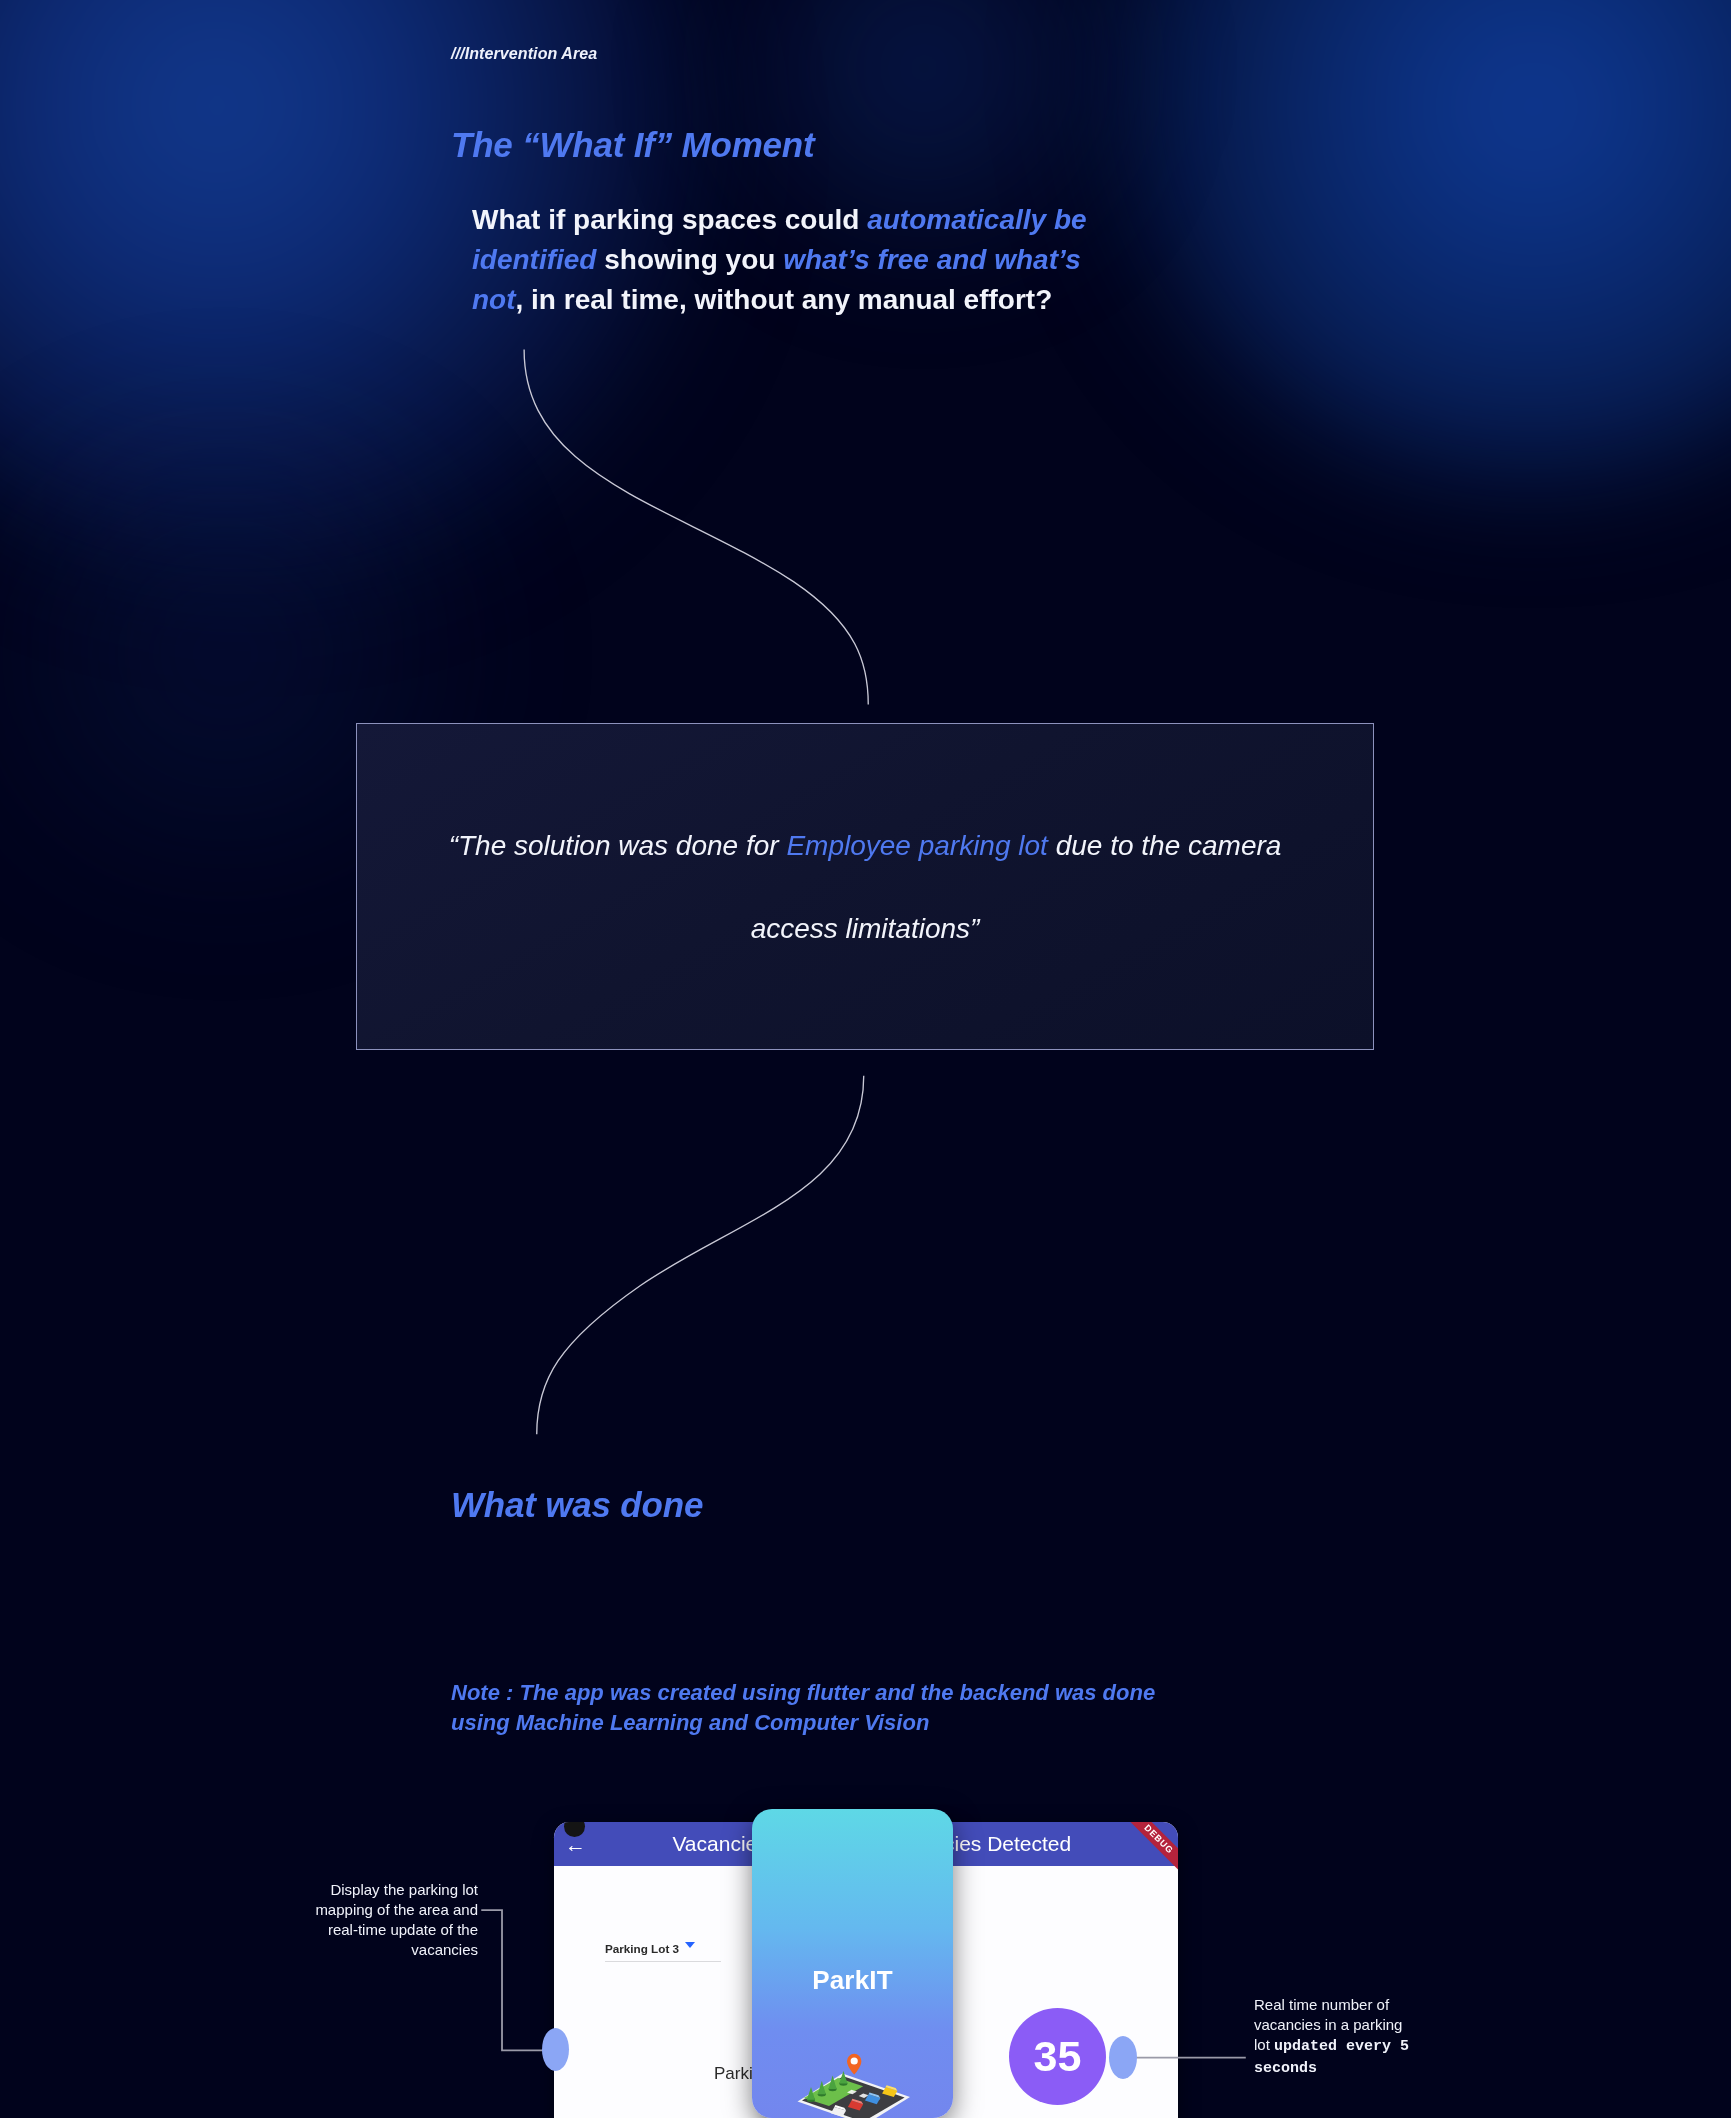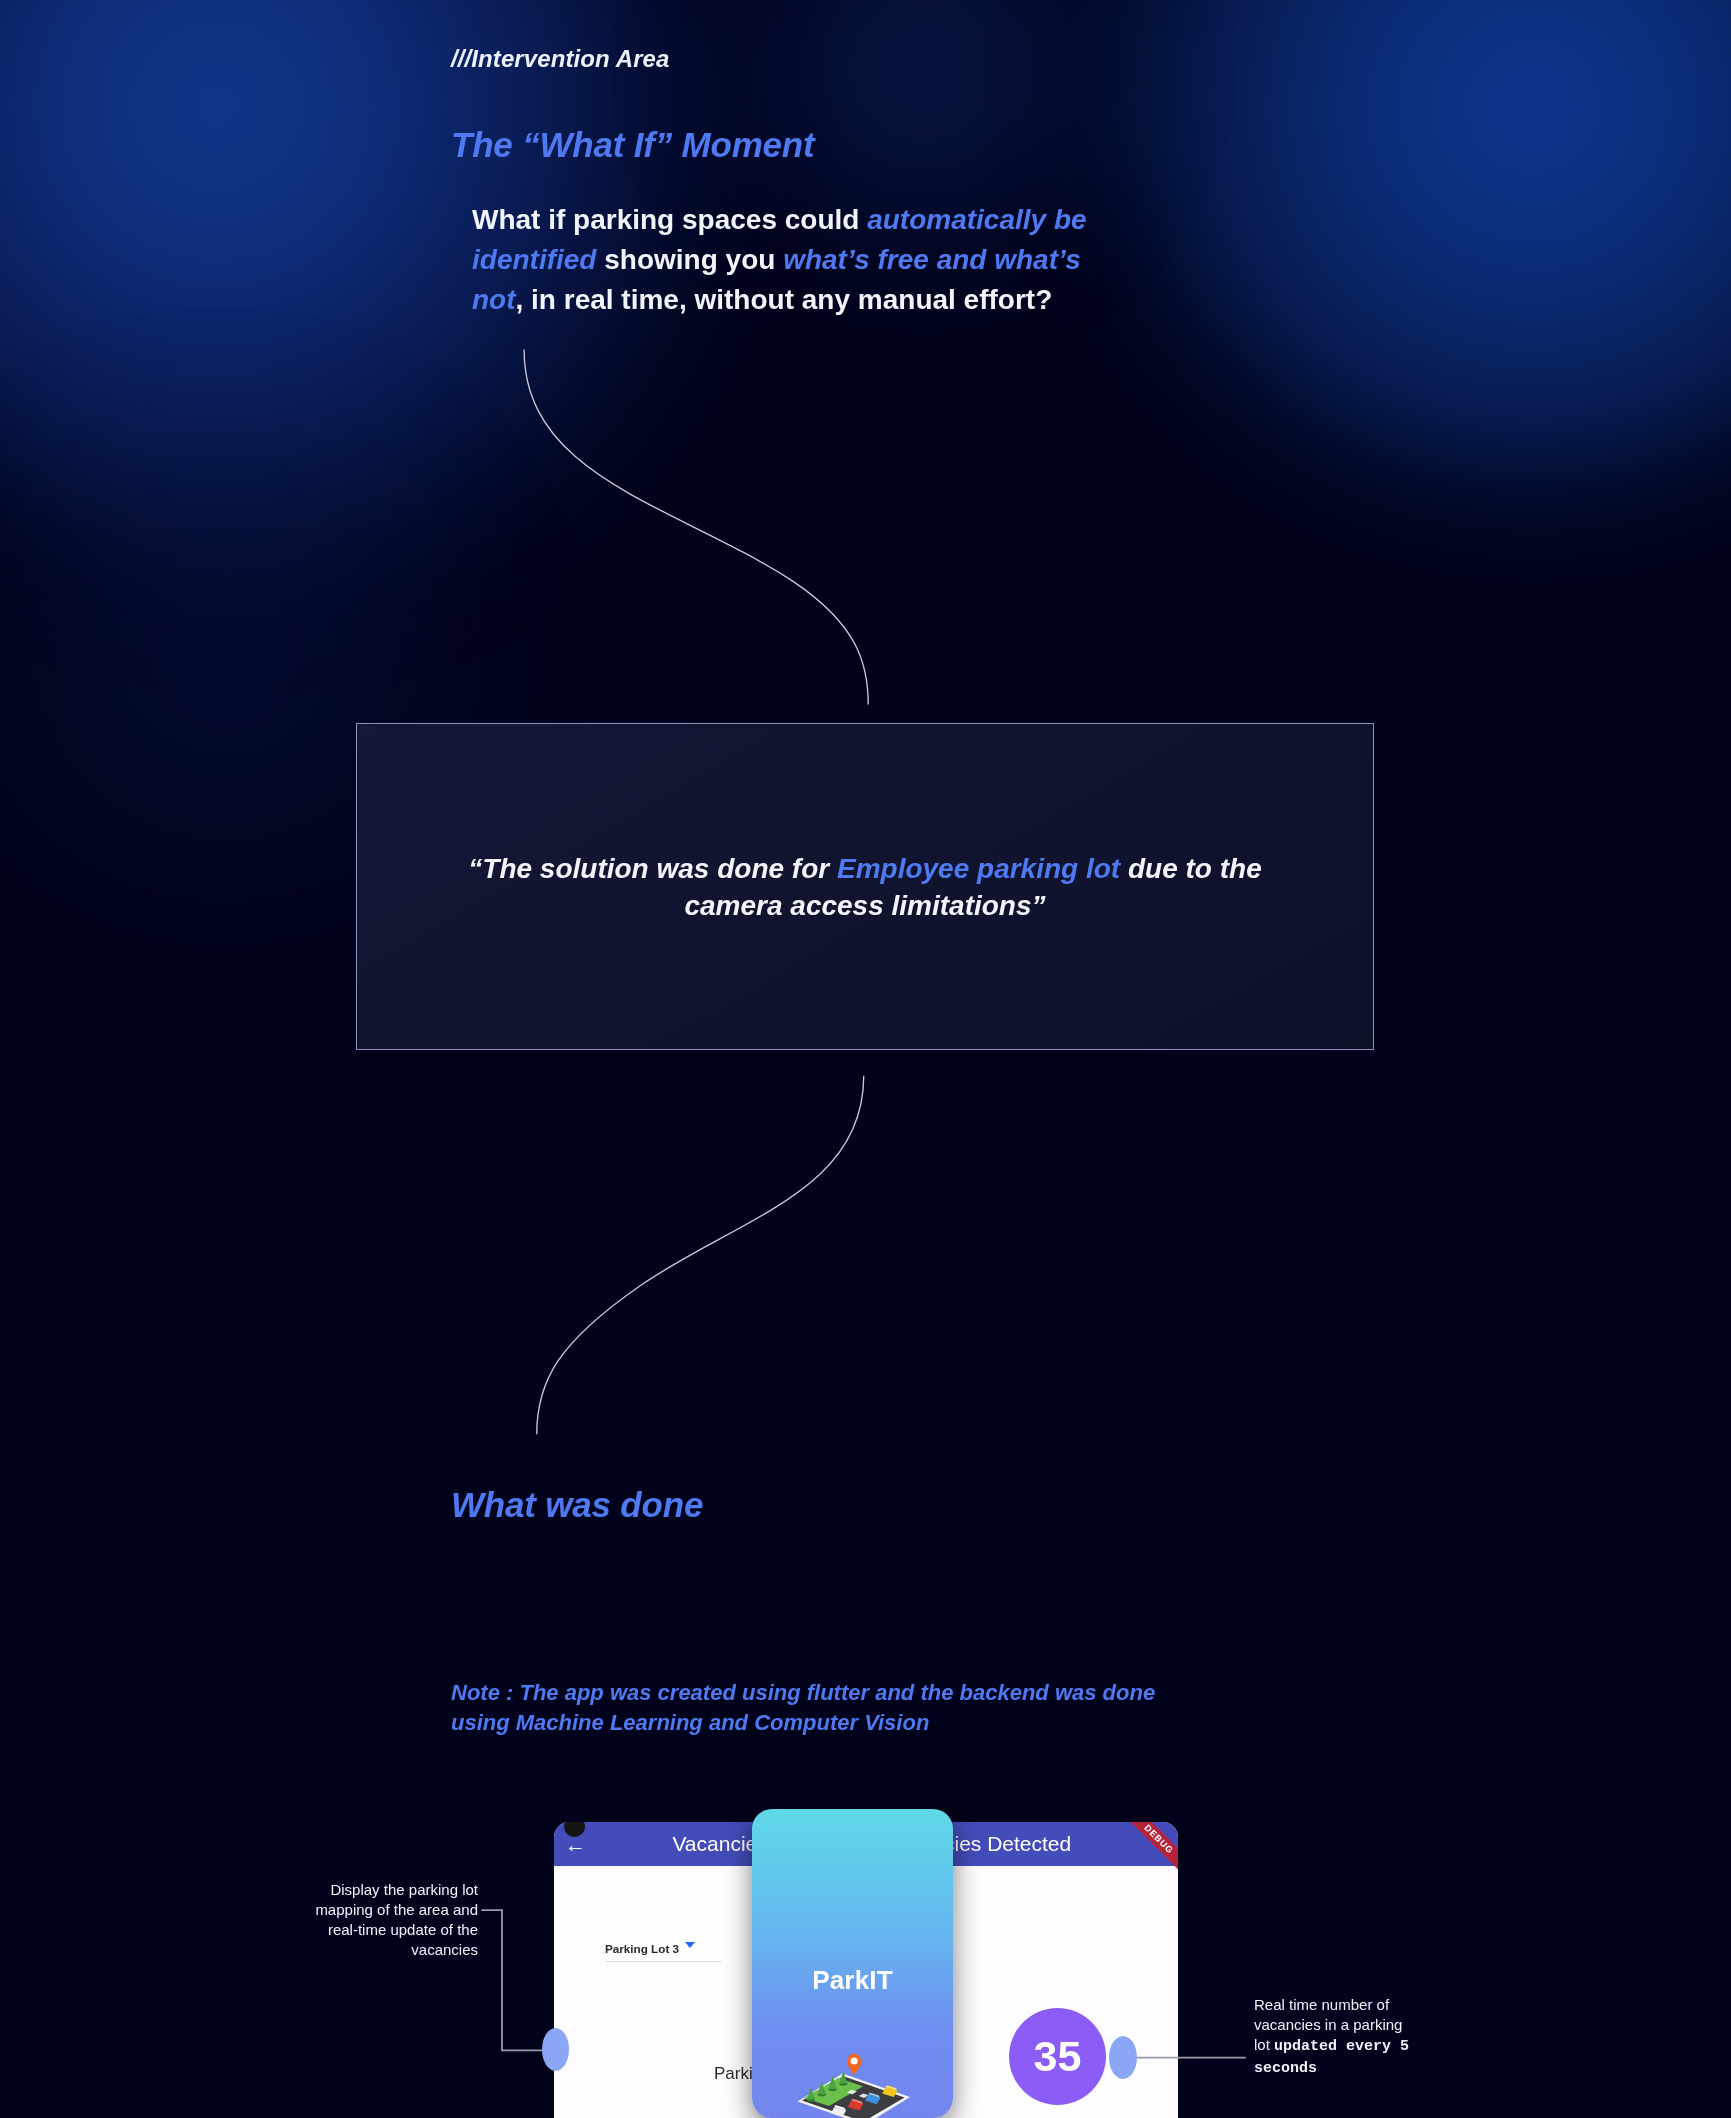--- a/index.html
+++ b/index.html
@@ -20,21 +20,21 @@
   .glow-c{left:676px;top:-135px;width:496px;height:406px;
     background:radial-gradient(circle, rgba(14,42,110,.55) 0%, rgba(4,10,40,0) 72%);}
   .glow-d{left:-90px;top:406px;width:631px;height:496px;
     background:radial-gradient(circle, rgba(8,22,70,.5) 0%, rgba(2,5,25,0) 72%);}
 
   .page{position:relative;z-index:2;width:1732px;height:2119px;}
 
   
   .eyebrow{
     position:absolute;left:451px;top:45px;
-    font-size:24px;font-style:italic;font-weight:700;color:#eef1fb;
+    font-size:16px;font-style:italic;font-weight:700;color:#eef1fb;
     letter-spacing:0.1px;
   }
   .h-blue{
     position:absolute;font-style:italic;font-weight:700;color:#4f79f0;
     letter-spacing:-0.2px;
   }
   #what-if-title{left:451px;top:125px;font-size:35px;}
   #what-done-title{left:451px;top:1485px;font-size:35px;}
 
   .lead{
@@ -52,21 +52,21 @@
 
   
   .quote-box{
     position:absolute;left:356px;top:723px;width:1018px;height:327px;
     border:1.4px solid #8d92bd;
     background:linear-gradient(150deg,#141838 0%,#10142f 45%,#0c1029 100%);
     display:flex;align-items:center;justify-content:center;
   }
   .quote-text{
     width:839px;text-align:center;
-    font-size:28px;line-height:37px;font-weight:700;font-style:italic;color:#f2f4fb;
+    font-size:28px;line-height:83px;font-weight:400;font-style:italic;color:#f2f4fb;
   }
   .quote-text .hl{color:#4f79f0;}
 
   
   .curves{position:absolute;left:0;top:0;width:1732px;height:2119px;pointer-events:none;}
 
   
   .mockups{position:absolute;left:0;top:1804px;width:1732px;height:315px;}
 
   .phone{

